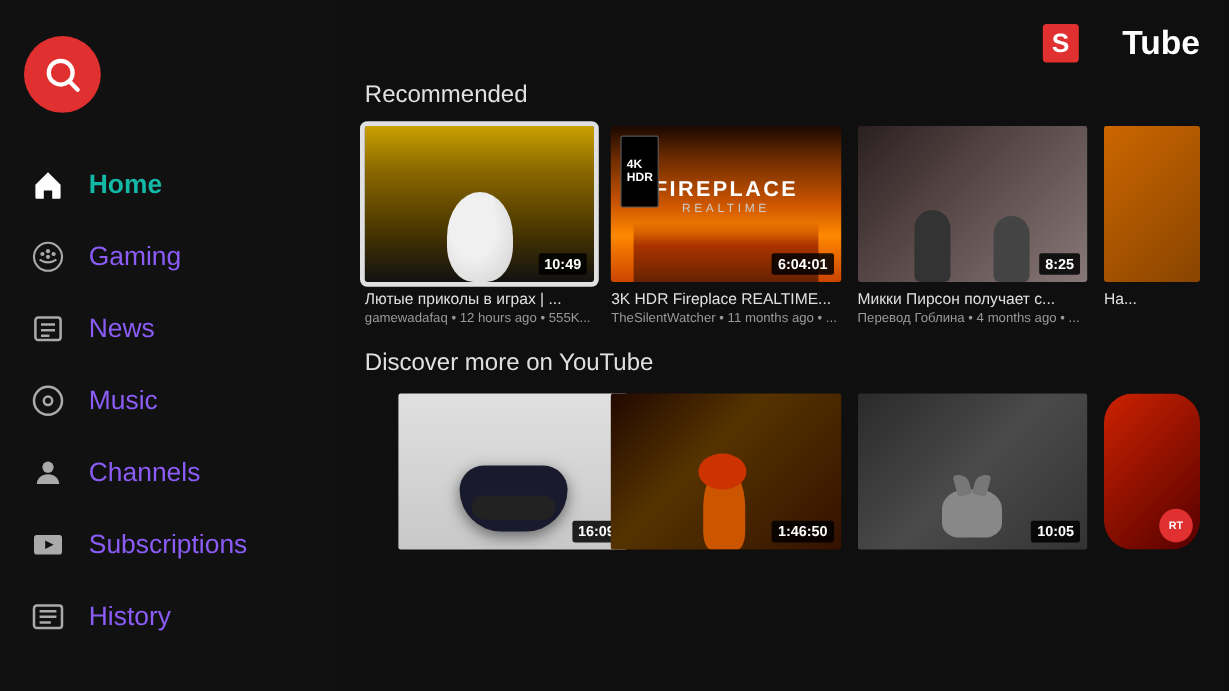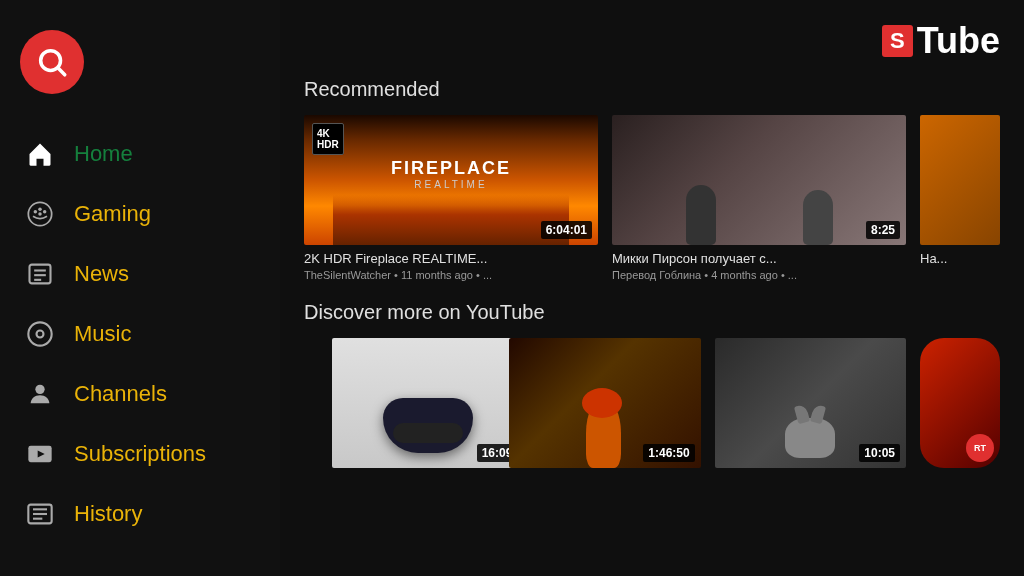--- a/index.html
+++ b/index.html
@@ -42,27 +42,27 @@
     }
 
     .nav-item {
       display: flex;
       align-items: center;
       padding: 14px 24px;
       cursor: pointer;
       gap: 18px;
       font-size: 22px;
       font-weight: 400;
-      color: #eab308;
+      color: #8b5cf6;
       border-radius: 4px;
     }
 
     .nav-item.active {
-      color: #15803d;
-      font-weight: 400;
+      color: #14b8a6;
+      font-weight: 700;
     }
 
     .nav-icon {
       width: 32px;
       height: 32px;
       display: flex;
       align-items: center;
       justify-content: center;
       flex-shrink: 0;
     }
@@ -93,22 +93,23 @@
       background: #e03030;
       color: #fff;
       font-weight: 900;
       font-size: 22px;
       padding: 3px 8px;
       border-radius: 3px;
     }
 
     .logo-tube {
       color: #fff;
-      font-size: 36px;
+      font-size: 28px;
       font-weight: 700;
+      margin-left: 32px;
     }
 
     .section-title {
       font-size: 20px;
       font-weight: 500;
       color: #e0e0e0;
       margin-bottom: 14px;
     }
 
     .video-row {
@@ -148,21 +149,21 @@
       font-weight: 600;
     }
 
     .badge-4k {
       position: absolute;
       top: 8px;
       left: 8px;
       background: #000;
       color: #fff;
       font-size: 10px;
-      padding: 4px 4px;
+      padding: 18px 4px;
       border-radius: 2px;
       font-weight: 900;
       border: 1px solid #555;
     }
 
     .video-title {
       font-size: 13px;
       color: #e0e0e0;
       margin-top: 6px;
       white-space: nowrap;
@@ -333,32 +334,43 @@
     <div class="logo">
       <span class="logo-s">S</span>
       <span class="logo-tube">Tube</span>
     </div>
   </div>
 
   <div>
     <div class="section-title">Recommended</div>
     <div class="video-row">
 
+      <div class="video-card">
+        <div class="thumbnail thumb-selected" style="background: linear-gradient(180deg, #c8a000 0%, #886600 30%, #443300 70%, #111 100%);">
+
+          <div style="position:absolute;bottom:0;left:50%;transform:translateX(-50%);width:55px;height:75px;background:radial-gradient(ellipse at 40% 40%, #f0f0f0 40%, #d0d0d0 100%);border-radius:50% 50% 40% 40%;"></div>
+          <div style="position:absolute;bottom:50px;left:calc(50% - 8px);width:10px;height:22px;background:#f0f0f0;border-radius:4px 4px 0 0;"></div>
+          <div style="position:absolute;bottom:50px;left:calc(50% + 2px);width:10px;height:22px;background:#f0f0f0;border-radius:4px 4px 0 0;"></div>
+          <span class="duration-badge">10:49</span>
+        </div>
+        <div class="video-title">Лютые приколы в играх | ...</div>
+        <div class="video-meta">gamewadafaq • 12 hours ago • 555K...</div>
+      </div>
 
       <div class="video-card">
         <div class="thumbnail" style="background: linear-gradient(180deg, #1a0800 0%, #6b2a00 20%, #cc5500 50%, #ff8800 70%, #cc4400 100%);">
           <div class="fireplace-label">
             <div class="fl-main">FIREPLACE</div>
             <div class="fl-sub">REALTIME</div>
           </div>
           <div style="position:absolute;bottom:0;left:10%;right:10%;height:50px;background:linear-gradient(180deg, transparent, #aa3300 40%, #662200 100%);border-radius:0;"></div>
           <span class="badge-4k">4K<br>HDR</span>
           <span class="duration-badge">6:04:01</span>
         </div>
-        <div class="video-title">2K HDR Fireplace REALTIME...</div>
+        <div class="video-title">3K HDR Fireplace REALTIME...</div>
         <div class="video-meta">TheSilentWatcher • 11 months ago • ...</div>
       </div>
 
       <div class="video-card">
         <div class="thumbnail" style="background: linear-gradient(135deg, #2a2020 0%, #554444 40%, #887777 100%);">
 
           <div style="position:absolute;bottom:0;left:25%;width:30px;height:60px;background:#333;border-radius:15px 15px 5px 5px;"></div>
           <div style="position:absolute;bottom:0;right:25%;width:30px;height:55px;background:#444;border-radius:15px 15px 5px 5px;"></div>
           <span class="duration-badge">8:25</span>
         </div>

